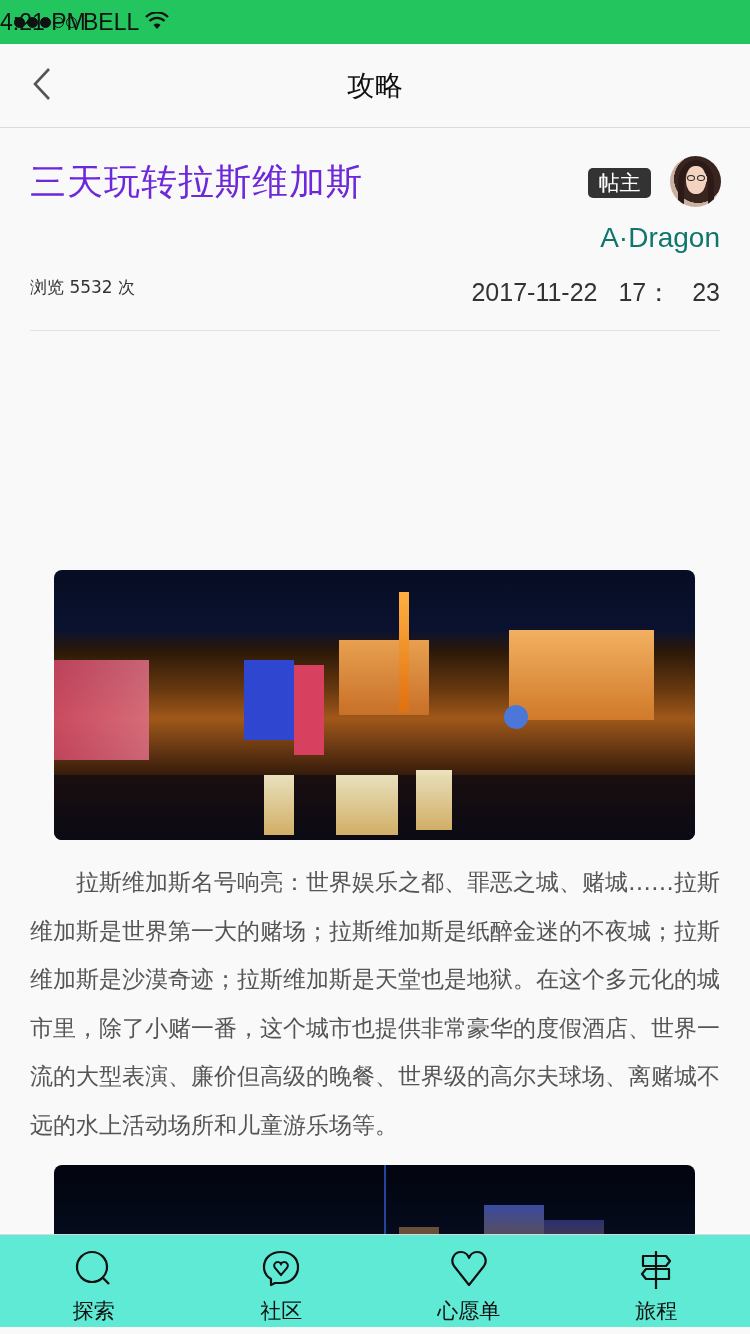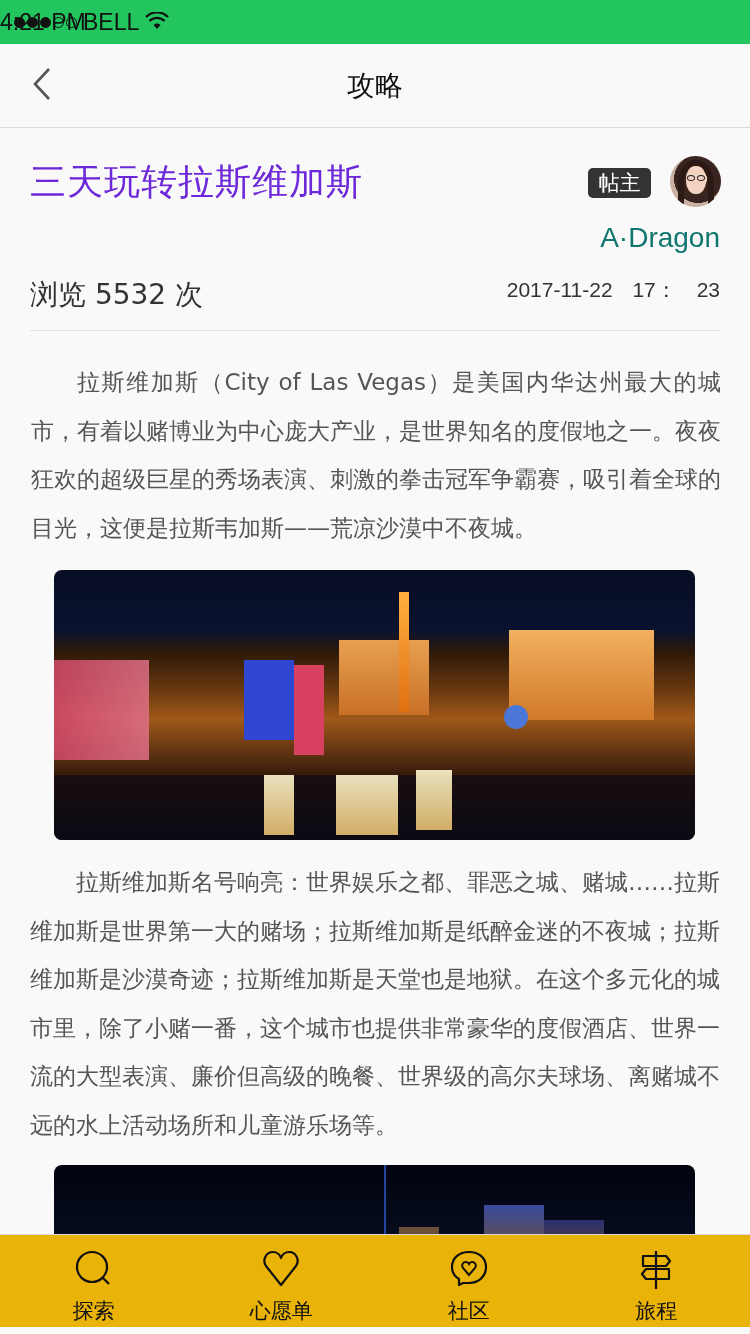--- a/index.html
+++ b/index.html
@@ -23,34 +23,34 @@
 
   .content { position: absolute; top: 128px; left: 0; width: 750px; height: 1106px; overflow: hidden; }
   .article-title { position: absolute; left: 30px; top: 30px; font-size: 36px; color: #6d28d9; letter-spacing: 1px; }
   .op-badge { position: absolute; left: 588px; top: 40px; width: 63px; height: 30px; background: #333; color: #fff; font-size: 21px; line-height: 30px; text-align: center; border-radius: 5px; }
   .avatar { position: absolute; left: 670px; top: 28px; width: 51px; height: 51px; border-radius: 50%; overflow: hidden; background: radial-gradient(circle at 55% 45%, #f2cdb8 0 22%, #3a2420 23% 60%, #c9b0a0 61%); cursor: pointer; }
   .avatar-face { position: absolute; left: 16px; top: 10px; width: 20px; height: 28px; border-radius: 45%; background: #f3d2bf; }
   .avatar-hair { position: absolute; left: 8px; top: 4px; width: 36px; height: 46px; border-radius: 50% 50% 10% 10%; border: 6px solid #2c1a17; border-bottom: none; }
   .avatar-glasses { position: absolute; left: 17px; top: 19px; width: 19px; height: 6px; display: flex; gap: 2px; }
   .avatar-glasses span { width: 8px; height: 6px; border: 1px solid #222; border-radius: 50%; }
   .author-name { position: absolute; right: 30px; top: 94px; font-size: 28px; color: #0f766e; font-family: "Liberation Sans", sans-serif; margin-left: 7px; }
-  .views { position: absolute; left: 30px; top: 148px; font-size: 28px; color: #333; }
-  .post-time { position: absolute; right: 30px; top: 148px; font-size: 21px; color: #333; font-family: "Liberation Sans", sans-serif; word-spacing: 14px; }
+  .views { position: absolute; left: 30px; top: 148px; font-size: 17px; color: #333; }
+  .post-time { position: absolute; right: 30px; top: 148px; font-size: 25px; color: #333; font-family: "Liberation Sans", sans-serif; word-spacing: 14px; }
   .divider { position: absolute; left: 30px; right: 30px; top: 202px; height: 1px; background: #e2e2e2; }
 
   .para { position: absolute; left: 31px; width: 690px; font-size: 23px; line-height: 48.5px; color: #555; text-align: justify; text-indent: 2em; }
   .para1 { top: 230px; }
   .para2 { top: 730px; left: 30px; }
 
   .photo { position: absolute; left: 54px; width: 641px; border-radius: 8px; overflow: hidden; }
   .photo1 { top: 442px; height: 270px; background: linear-gradient(180deg, #070d22 0%, #0a1230 22%, #2b1808 30%, #6b3a10 45%, #a0581a 55%, #3a1e0c 75%, #0c0a12 90%, #05050a 100%); }
   .photo2 { top: 1037px; height: 90px; background: linear-gradient(180deg, #02040e 0%, #050b1c 70%, #0b1024 100%); }
   .p-bld { position: absolute; }
 
-  .tab-bar { position: absolute; left: 0; top: 1234px; width: 750px; height: 93px; background: #eab308; border-top: 1px solid #d9d9d9; display: flex; }
+  .tab-bar { position: absolute; left: 0; top: 1234px; width: 750px; height: 93px; background: #5eead4; border-top: 1px solid #d9d9d9; display: flex; }
   .tab-item { flex: 1; display: flex; flex-direction: column; align-items: center; justify-content: flex-start; padding-top: 14px; cursor: pointer; }
   .tab-icon { width: 40px; height: 40px; display: flex; align-items: center; justify-content: center; }
   .tab-label { margin-top: 8px; font-size: 21px; color: #111; }
 </style>
 </head>
 <body>
 
 <div class="status-bar">
   <div class="status-left">
     <div class="signal">
@@ -92,21 +92,20 @@
     <div class="avatar-glasses">
         <span></span>
         <span></span>
       </div>
   </div>
   <div class="author-name">A·Dragon</div>
   <div class="views">浏览 5532 次</div>
   <div class="post-time"><span>2017-11-22</span> <span>17： 23</span></div>
   <div class="divider"></div>
 
-  <p class="para para1">拉斯维加斯（City of Las Vegas）是美国内华达州最大的城市，有着以赌博业为中心庞大产业，是世界知名的度假地之一。夜夜狂欢的超级巨星的秀场表演、刺激的拳击冠军争霸赛，吸引着全球的目光，这便是拉斯韦加斯——荒凉沙漠中不夜城。</p>
 
   <div class="photo photo1">
     <div class="p-bld" style="left:0;top:90px;width:95px;height:100px;background:linear-gradient(90deg,#d2486a,#e07088);opacity:.85"></div>
     <div class="p-bld" style="left:190px;top:90px;width:50px;height:80px;background:#2f46d0"></div>
     <div class="p-bld" style="left:240px;top:95px;width:30px;height:90px;background:#d84060"></div>
     <div class="p-bld" style="left:285px;top:70px;width:90px;height:75px;background:linear-gradient(#e8a050,#c87028)"></div>
     <div class="p-bld" style="left:345px;top:22px;width:10px;height:120px;background:linear-gradient(#ffb040,#e07010)"></div>
     <div class="p-bld" style="left:455px;top:60px;width:145px;height:90px;background:linear-gradient(#f2b060,#d07a2a)"></div>
     <div class="p-bld" style="left:450px;top:135px;width:24px;height:24px;border-radius:50%;background:#4b78d8"></div>
     <div class="p-bld" style="left:0;top:205px;width:641px;height:65px;background:linear-gradient(#1a0e10,#0a0a14)"></div>
@@ -131,33 +130,33 @@
       <svg width="40" height="40" viewBox="0 0 40 40">
           <circle cx="18" cy="18" r="15" stroke="#111" stroke-width="2.2" fill="none"></circle>
           <path d="M29 29 L35 35" stroke="#111" stroke-width="2.4"></path>
         </svg>
     </span>
     <span class="tab-label">探索</span>
   </div>
   <div class="tab-item">
     <span class="tab-icon">
       <svg width="40" height="40" viewBox="0 0 40 40">
-          <path d="M20 36 L5 17 C1 11 5 3 12 3 C16 3 19 6 20 9 C21 6 24 3 28 3 C35 3 39 11 35 17 Z" stroke="#111" stroke-width="2.2" fill="none" stroke-linejoin="round"></path>
-        </svg>
-    </span>
-    <span class="tab-label">心愿单</span>
-  </div>
-  <div class="tab-item">
-    <span class="tab-icon">
-      <svg width="40" height="40" viewBox="0 0 40 40">
           <path d="M10 36 L10 30 C5 27 3 22 3 18 C3 9 10 3 20 3 C30 3 37 9 37 18 C37 27 30 34 20 34 L14 34 Z" stroke="#111" stroke-width="2.2" fill="none" stroke-linejoin="round"></path>
           <path d="M20 26 L14 19 C12 16 14 13 17 13 C18.5 13 19.5 14 20 15 C20.5 14 21.5 13 23 13 C26 13 28 16 26 19 Z" stroke="#111" stroke-width="2" fill="none"></path>
         </svg>
     </span>
     <span class="tab-label">社区</span>
+  </div>
+  <div class="tab-item">
+    <span class="tab-icon">
+      <svg width="40" height="40" viewBox="0 0 40 40">
+          <path d="M20 36 L5 17 C1 11 5 3 12 3 C16 3 19 6 20 9 C21 6 24 3 28 3 C35 3 39 11 35 17 Z" stroke="#111" stroke-width="2.2" fill="none" stroke-linejoin="round"></path>
+        </svg>
+    </span>
+    <span class="tab-label">心愿单</span>
   </div>
   <div class="tab-item">
     <span class="tab-icon">
       <svg width="40" height="40" viewBox="0 0 40 40">
           <path d="M20 2 L20 40" stroke="#111" stroke-width="2.2"></path>
           <path d="M7 7 L30 7 L34 12 L30 17 L7 17 Z" stroke="#111" stroke-width="2.2" fill="none" stroke-linejoin="round"></path>
           <path d="M33 20 L10 20 L6 25 L10 30 L33 30 Z" stroke="#111" stroke-width="2.2" fill="none" stroke-linejoin="round"></path>
         </svg>
     </span>
     <span class="tab-label">旅程</span>

